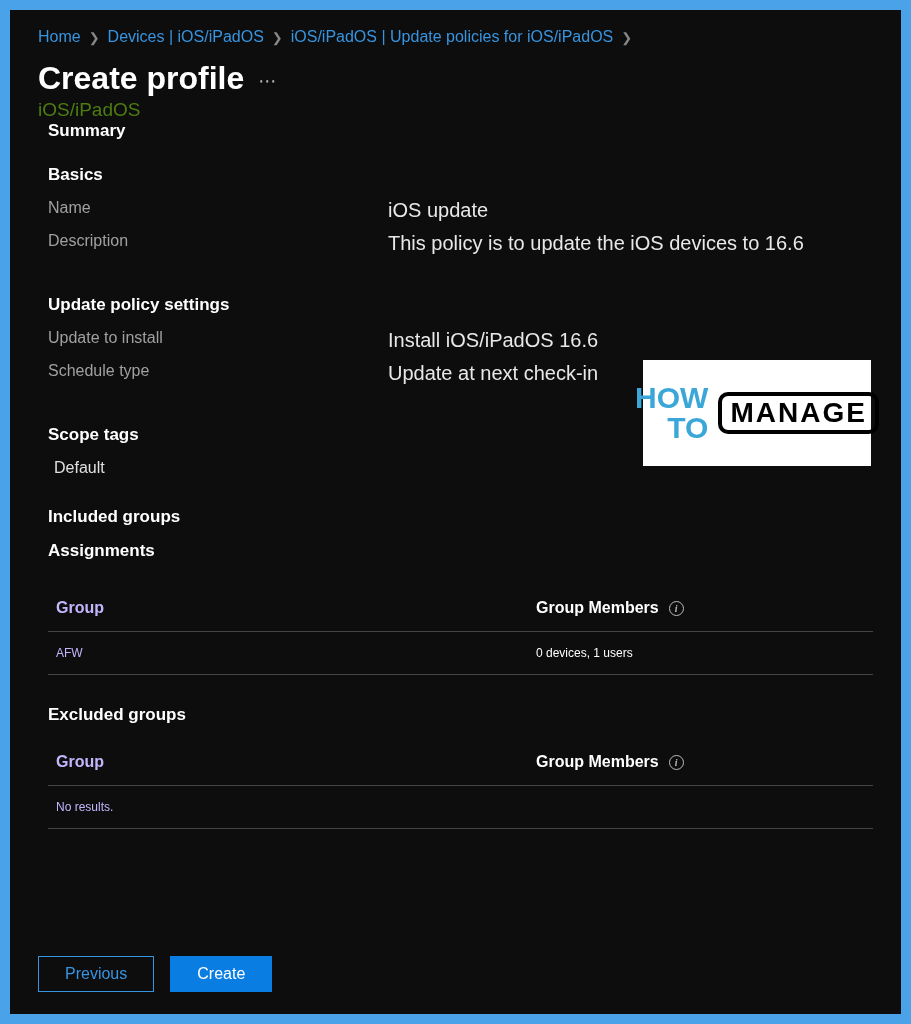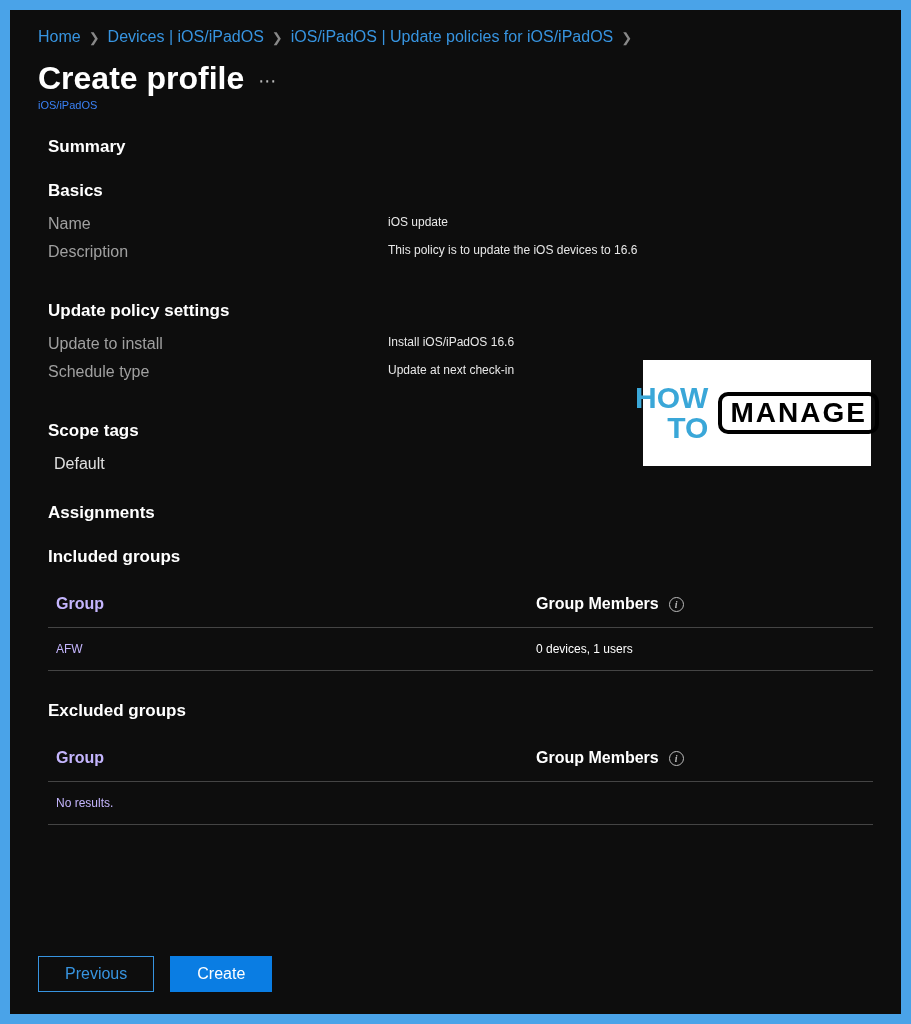--- a/index.html
+++ b/index.html
@@ -47,24 +47,23 @@
       color: #fff;
     }
     .more-icon {
       color: #bbb;
       font-size: 18px;
       margin-top: 4px;
       cursor: pointer;
       letter-spacing: 2px;
     }
     .subtitle {
-      color: #3b82f6;
-      font-size: 11px;
+      color: #4d7c0f;
+      font-size: 19px;
       margin-top: 2px;
-      margin-bottom: 26px;
     }
     .content { padding-left: 10px; }
     
     .sec-header {
       font-weight: 600;
       font-size: 17px;
       color: #fff;
       margin-bottom: 24px;
     }
     .sec-header.tight { margin-bottom: 14px; }
@@ -72,21 +71,21 @@
       display: flex;
       margin-bottom: 10px;
     }
     .kv-label {
       width: 340px;
       color: #a0a0a0;
       font-size: 16px;
     }
     .kv-value {
       color: #e8e8e8;
-      font-size: 12px;
+      font-size: 20px;
       text-align: center;
     }
     .spacer-md { height: 30px; }
     .scopetag {
       color: #e0e0e0;
       font-size: 16px;
       padding-left: 6px;
       margin-bottom: 30px;
     }
     
@@ -215,23 +214,23 @@
     <div class="kv-row">
       <div class="kv-label">Schedule type</div>
       <div class="kv-value">Update at next check-in</div>
     </div>
 
     <div class="spacer-md"></div>
 
     <div class="sec-header tight">Scope tags</div>
     <div class="scopetag">Default</div>
 
+    <div class="sec-header tight">Included groups</div>
+
     <div class="sec-header">Assignments</div>
-
-    <div class="sec-header tight">Included groups</div>
     <div class="tbl-row head">
       <div class="col-group">Group</div>
       <div class="col-members">
         <span>Group Members</span>
         <span class="info-icon">i</span>
       </div>
     </div>
     <div class="tbl-row foot">
       <div class="col-group">AFW</div>
       <div class="col-members">0 devices, 1 users</div>

